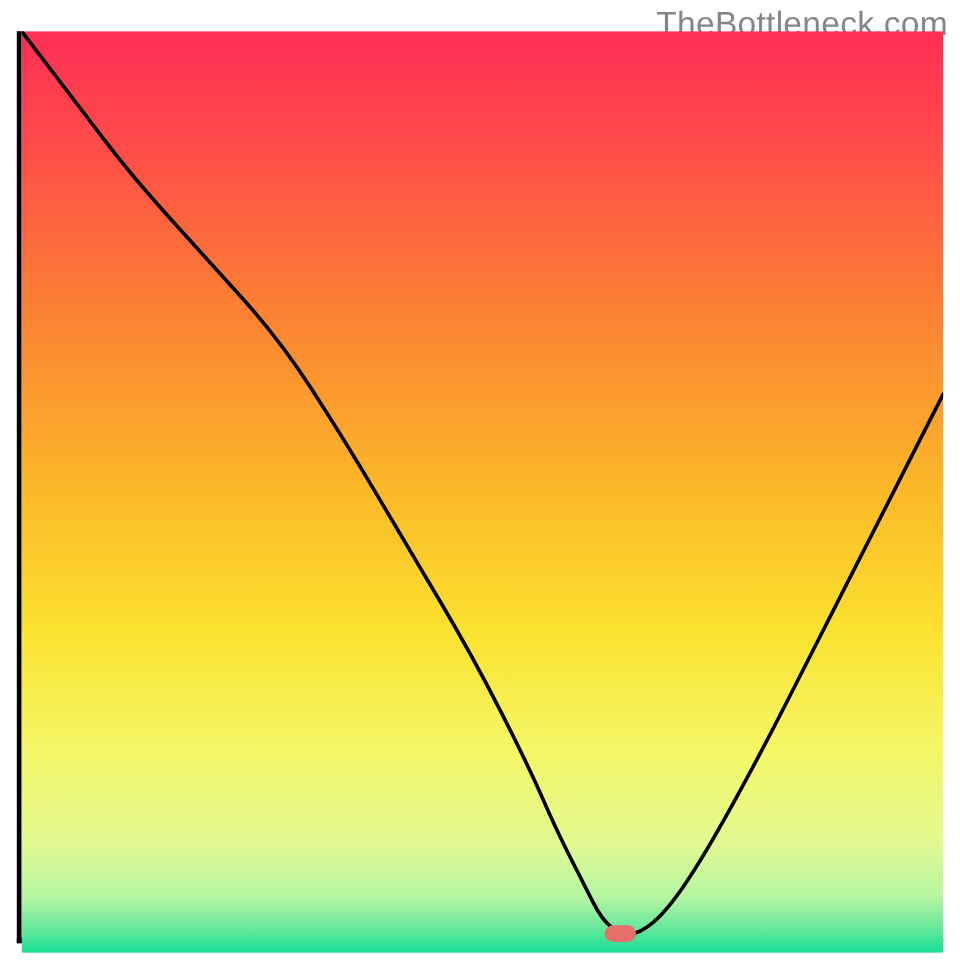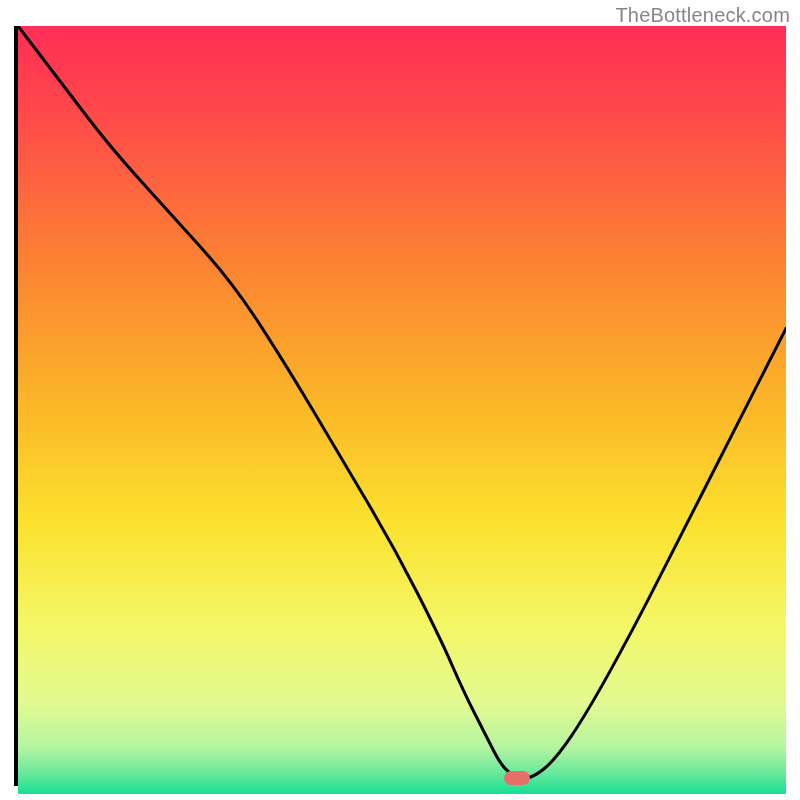--- a/index.html
+++ b/index.html
@@ -7,21 +7,21 @@
   .chart-container {
     position: relative;
     width: 800px;
     height: 800px;
   }
   .watermark {
     position: absolute;
     top: 4px;
     right: 10px;
     font-family: Arial, Helvetica, sans-serif;
-    font-size: 20px;
+    font-size: 28px;
     color: #868686;
     font-weight: 400;
     letter-spacing: 0.2px;
   }
   .plot-area {
     position: absolute;
     left: 14px;
     top: 26px;
     width: 772px;
     height: 760px;

